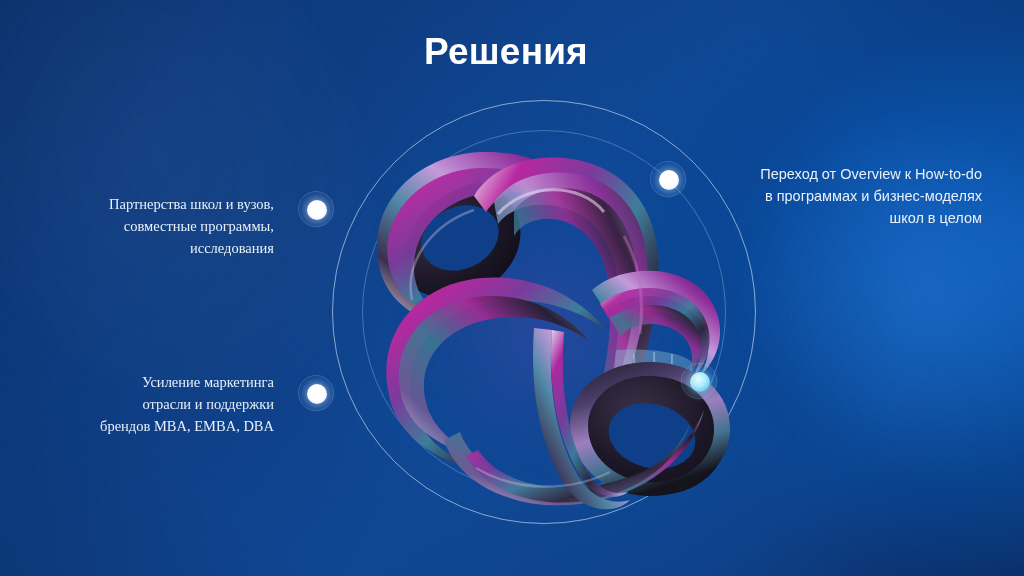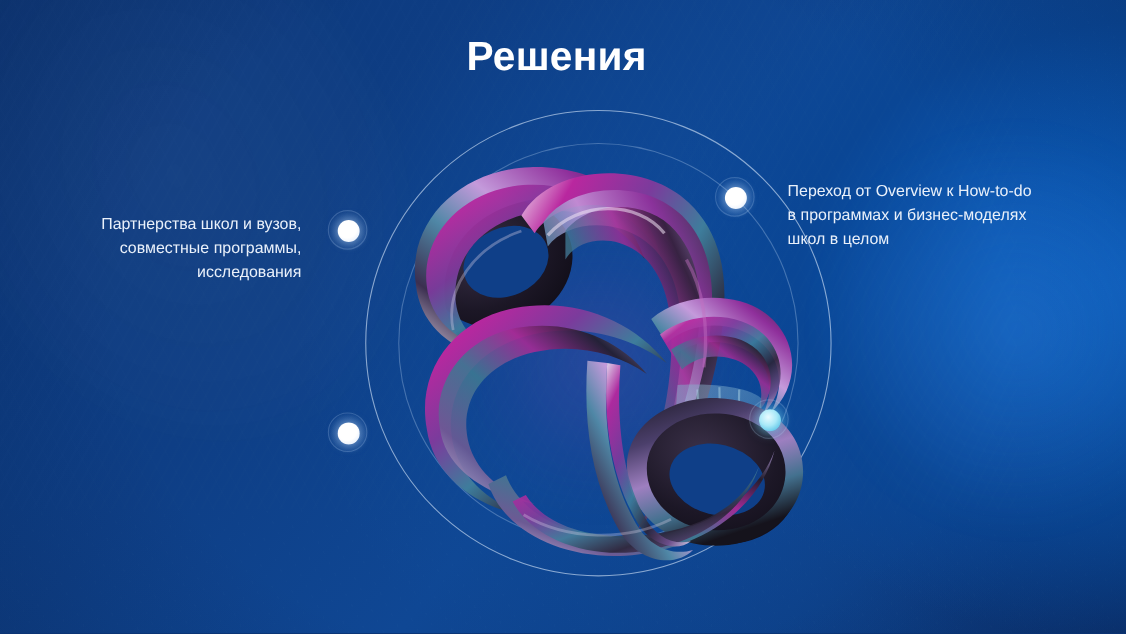--- a/index.html
+++ b/index.html
@@ -166,22 +166,22 @@
   .node-br { left: 690px; top: 372px; }
 
   
   .callout {
     position: absolute;
     color: #e9f0fa;
     font-size: 14.5px;
     line-height: 22px;
     white-space: pre-line;
   }
-  .callout.left { text-align: right; }
-  .callout.right { text-align: left; }
+  .callout.left { text-align: right; font-family: Liberation Serif, serif; }
+  .callout.right { text-align: right; }
 
   .callout-tl { left: 40px; top: 193px; width: 234px; }
   .callout-bl { left: 40px; top: 371px; width: 234px; }
   .callout-tr { left: 716px; top: 163px; width: 266px; }
   .callout-br { left: 735px; top: 369px; width: 250px; }
 </style>
 </head>
 <body>
 
 <div id="slide">
@@ -318,17 +318,20 @@
   </div>
   <div class="node node-br accent">
     <div class="halo"></div>
     <div class="ring1"></div>
     <div class="dot"></div>
   </div>
 
   <div class="callout left callout-tl">Партнерства школ и вузов,
 совместные программы,
 исследования</div>
+  <div class="callout left callout-bl">Усиление маркетинга
+отрасли и поддержки
+брендов MBA, EMBA, DBA</div>
   <div class="callout right callout-tr">Переход от Overview к How-to-do
 в программах и бизнес-моделях
 школ в целом</div>
 
 </div>
 
 </body></html>

